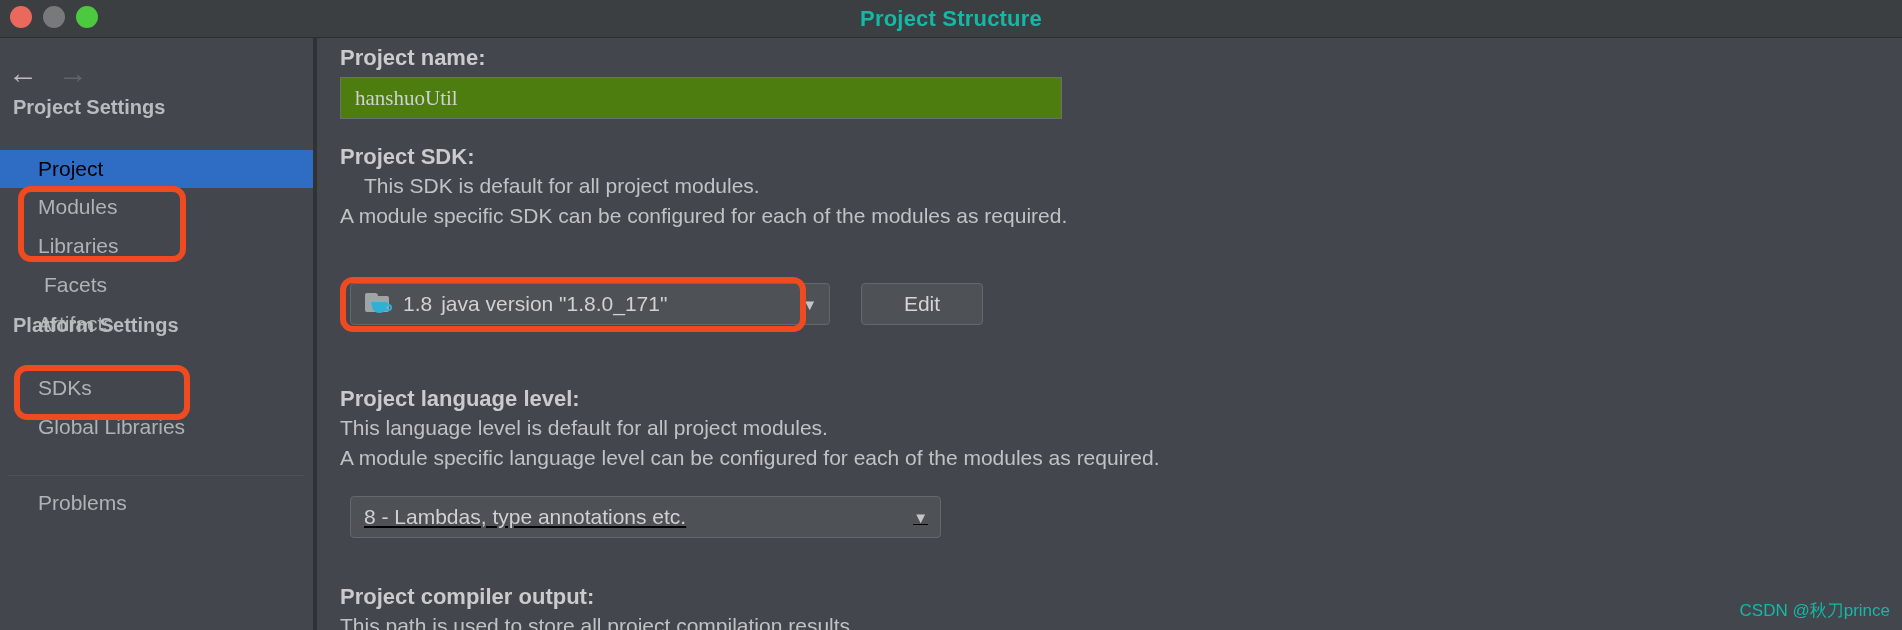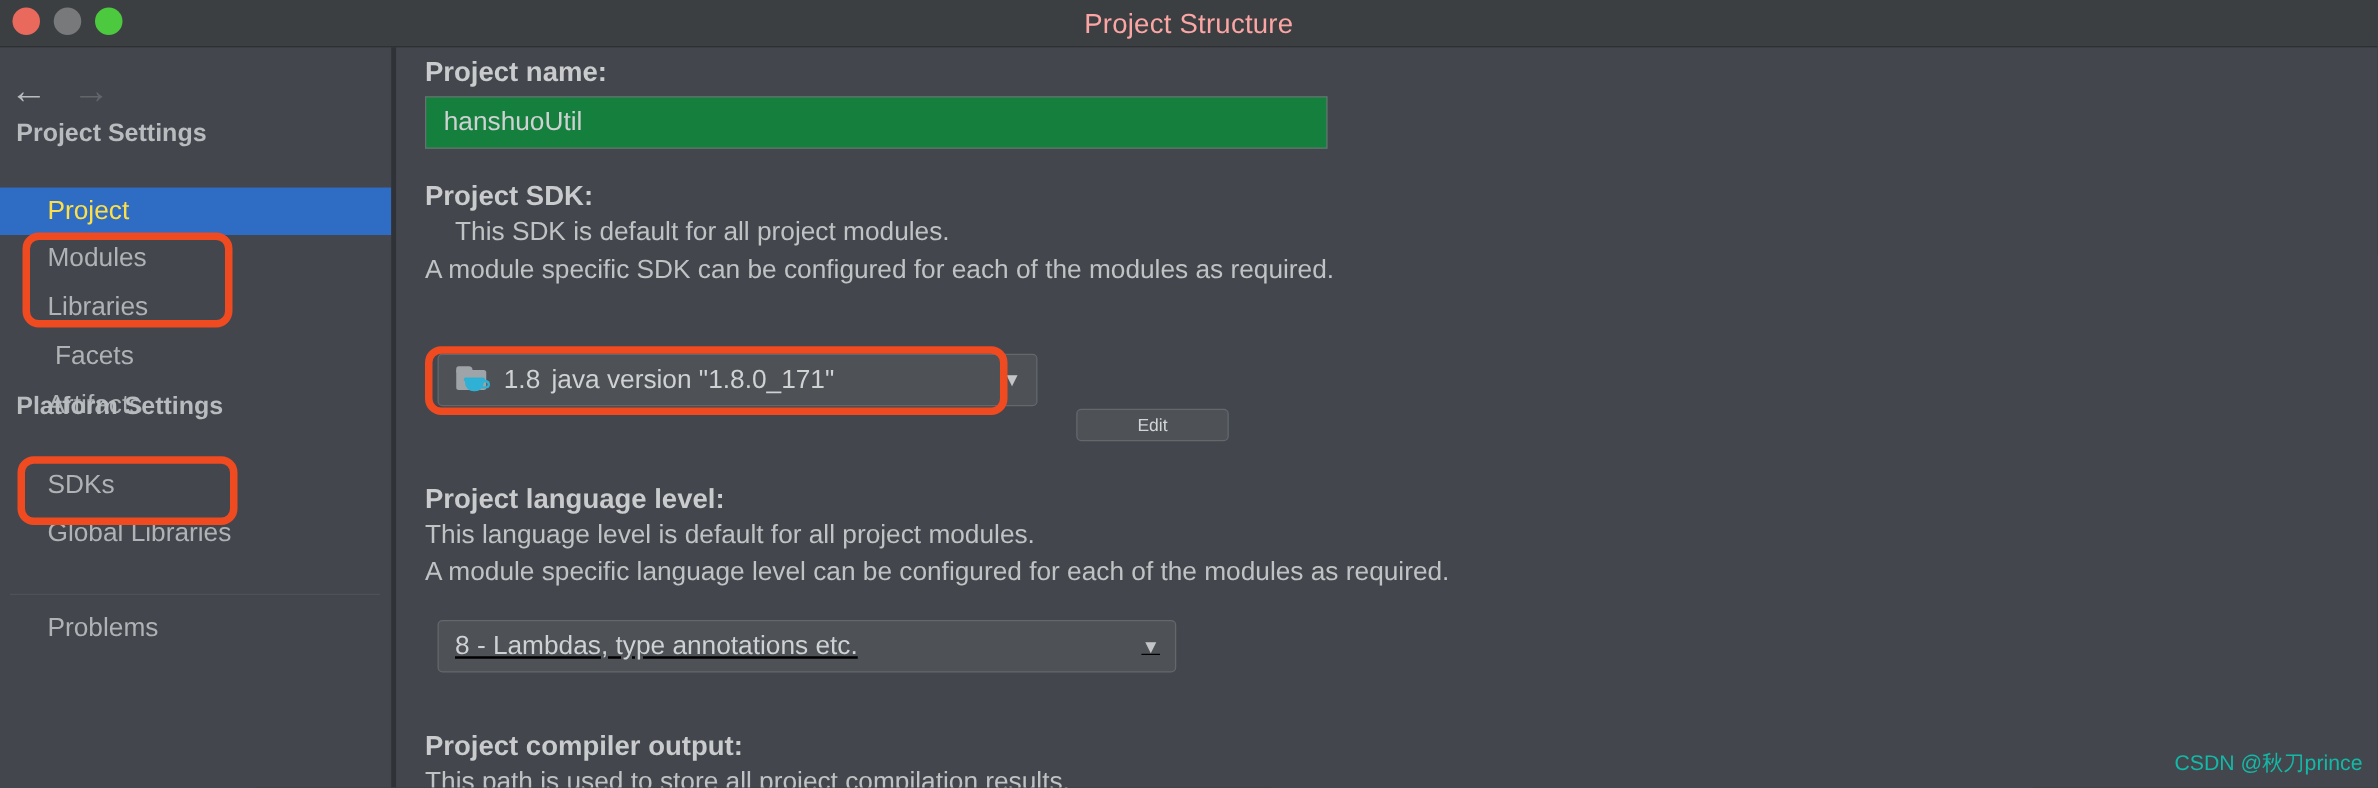--- a/index.html
+++ b/index.html
@@ -27,21 +27,21 @@
     display: flex; gap: 11px; align-items: center;
   }
   .dot { width: 22px; height: 22px; border-radius: 50%; }
   .dot.close { background: #e9695d; }
   .dot.min { background: #78797a; }
   .dot.max { background: #4cc93f; }
   .window-title {
     position: absolute; left: 0; top: 0;
     width: 1902px; height: 38px;
     line-height: 38px; text-align: center;
-    color: #fca5a5; font-size: 22px; font-weight: normal;
+    color: #14b8a6; font-size: 22px; font-weight: bold;
     letter-spacing: 0.2px;
   }
 
   
   .sidebar {
     position: absolute; left: 0; top: 38px;
     width: 313px; height: 592px;
     background: #43474d;
   }
   .side-divider-v {
@@ -70,21 +70,21 @@
   .nav-item {
     position: absolute; left: 0;
     width: 313px; height: 38px;
     line-height: 38px;
     color: #b0b3b5; font-size: 21px;
     padding-left: 38px;
     white-space: nowrap;
   }
   .nav-item.selected {
     background: #2f6cc4;
-    color: #fde047;
+    color: #000000;
   }
   .side-hr {
     position: absolute; left: 8px; width: 296px; height: 1px;
     background: #4e5257;
   }
 
   
   .annot {
     position: absolute;
     border: 6px solid #f04a21;
@@ -109,26 +109,26 @@
   }
   .lbl-norm {
     position: absolute; left: 23px;
     color: #c0c3c4; font-size: 21px;
     white-space: nowrap;
   }
 
   .textfield {
     position: absolute; left: 23px;
     height: 42px;
-    background: #15803d;
+    background: #4d7c0f;
     border: 1px solid #6a6f74;
     color: #cfd1d2; font-size: 21px;
     line-height: 40px;
     padding-left: 14px;
-    white-space: nowrap; overflow: hidden;
+    white-space: nowrap; overflow: hidden; font-family: Liberation Serif, serif;
   }
 
   .combo {
     position: absolute;
     height: 42px;
     background: #4e5257;
     border: 1px solid #63686d;
     border-radius: 4px;
     display: flex; align-items: center;
     padding: 0 12px 0 13px;
@@ -176,26 +176,26 @@
   }
   .sdk-icon .cup-top {
     position: absolute; left: 7px; top: 11px;
     width: 17px; height: 3px;
     background: #2eb1d4;
     border-radius: 2px;
   }
 
   .btn {
     position: absolute;
-    height: 26px;
+    height: 42px;
     background: #4e5257;
     border: 1px solid #63686d;
     border-radius: 4px;
-    color: #d3d5d6; font-size: 14px;
-    display: flex; align-items: center; justify-content: center; margin-top: 44px;
+    color: #d3d5d6; font-size: 21px;
+    display: flex; align-items: center; justify-content: center;
   }
 
   .watermark {
     position: absolute; right: 12px; bottom: 8px;
     color: #14b8a6; font-size: 17px;
     white-space: nowrap;
   }
 </style>
 </head>
 <body>

